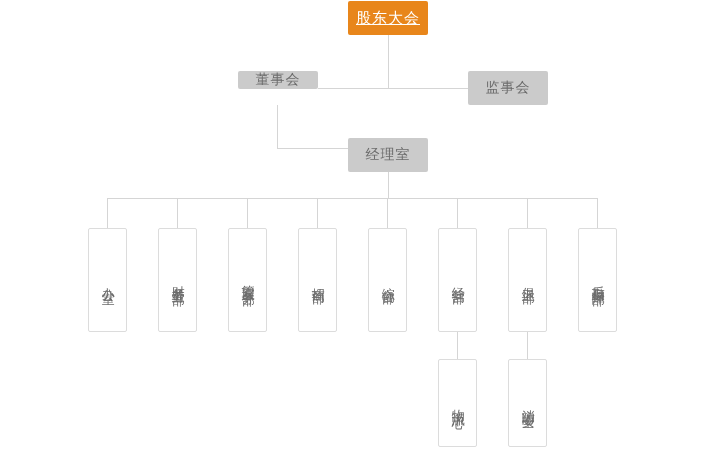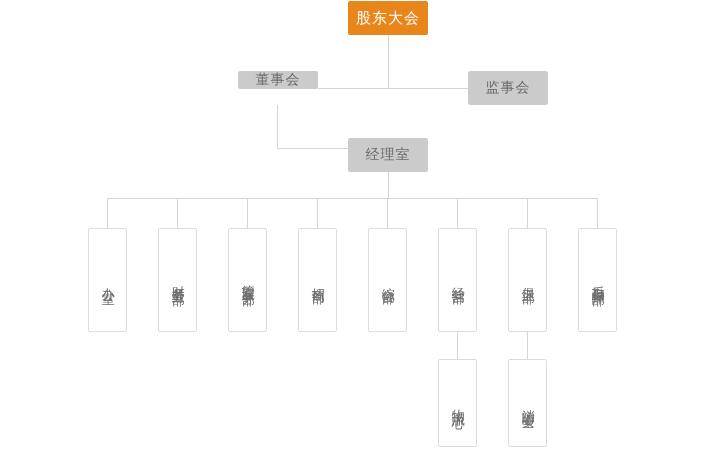--- a/index.html
+++ b/index.html
@@ -33,20 +33,21 @@
     align-items: center;
     justify-content: center;
     text-align: center;
     letter-spacing: 1px;
   }
   .node-root {
     background: #e8861b;
     color: #ffffff;
     font-size: 15px;
     border-radius: 2px;
+    text-decoration: underline;
   }
   .node-gray {
     background: #cbcbcb;
     color: #6b6b6b;
     font-size: 14px;
     border-radius: 2px;
   }
   .node-dept {
     background: #ffffff;
     border: 1px solid #dcdcdc;

